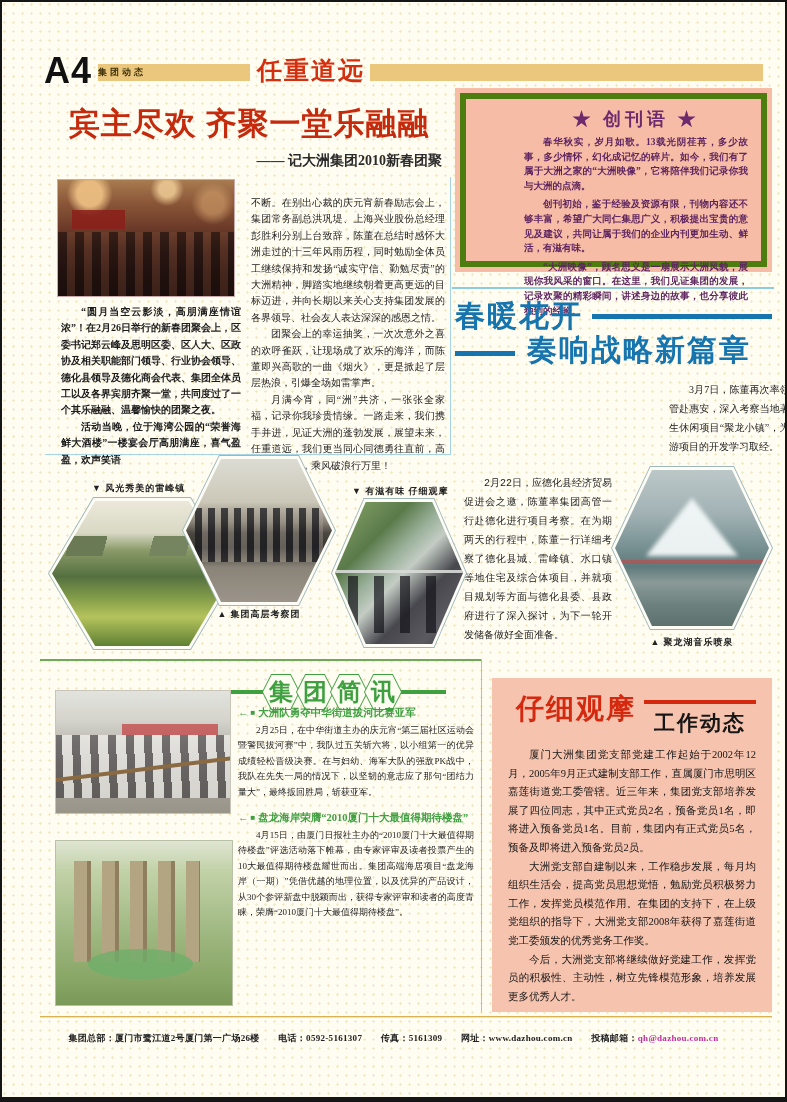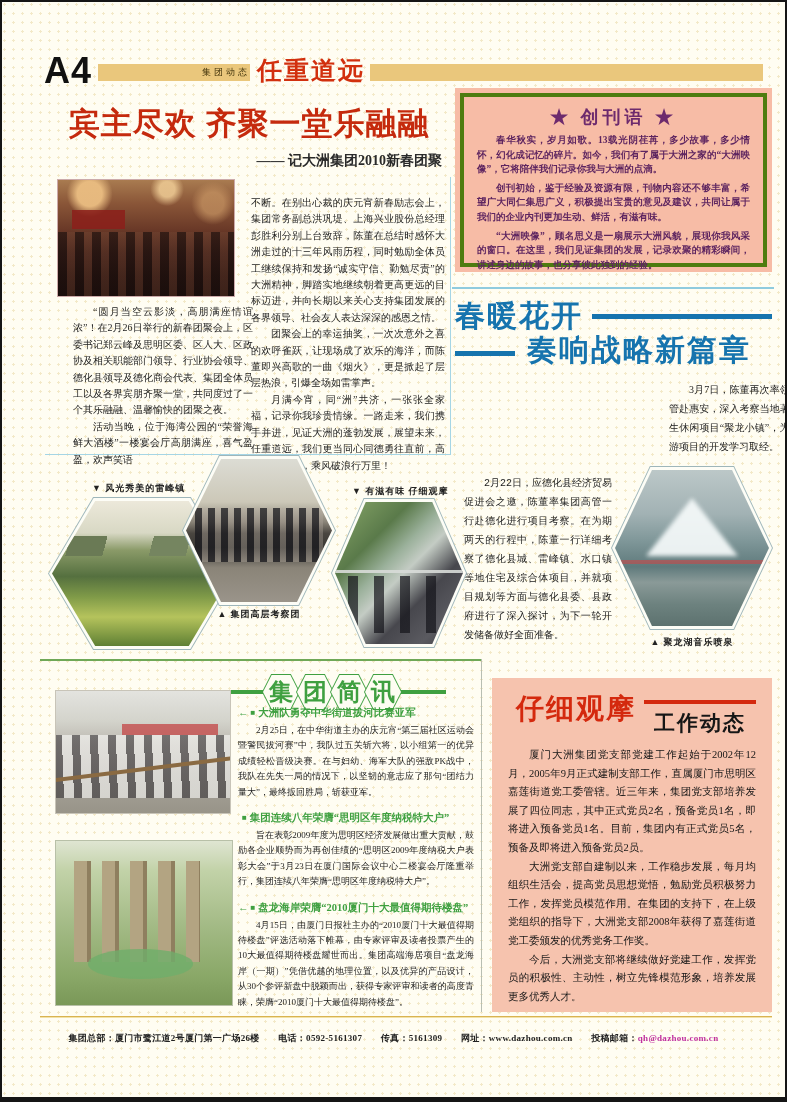--- a/index.html
+++ b/index.html
@@ -11,31 +11,31 @@
     background-image:radial-gradient(#f3e9c8 1px, transparent 1.2px);
     background-size:9px 9px;
     overflow:hidden;
   }
   .frame { position:absolute; inset:0; border:2px solid #151515; border-bottom-width:5px; pointer-events:none; z-index:50; }
   .sans { font-family:"Liberation Sans","DejaVu Sans",sans-serif; }
 
   
   .page-label { position:absolute; left:44px; top:50px; font-size:36px; font-weight:bold; color:#111; letter-spacing:1px; }
   .gold-bar { position:absolute; height:17px; background:#eac77c; top:64px; }
-  .gold-bar.b1 { left:98px; width:152px; text-align:right; font-size:9px; font-weight:normal; color:#3e3008; line-height:17px; letter-spacing:3px; }
+  .gold-bar.b1 { left:98px; width:152px; text-align:left; font-size:9px; font-weight:bold; color:#3e3008; line-height:17px; letter-spacing:3px; }
   .gold-bar.b2 { left:370px; width:393px; }
   .masthead { position:absolute; left:257px; top:54px; font-size:25px; font-weight:bold; color:#d2300e; letter-spacing:2px; }
 
   
   .headline { position:absolute; left:50px; top:103px; width:398px; text-align:center; font-size:31px; font-weight:bold; color:#c52a0d; letter-spacing:1px; white-space:nowrap; }
   .subhead { position:absolute; left:50px; top:152px; width:392px; text-align:right; font-size:14px; font-weight:bold; color:#2a2a2a; }
   .article-box { position:absolute; left:45px; top:177px; width:406px; height:278px; border-right:1px solid #a5d5e5; border-bottom:1px solid #a5d5e5; }
   .col-text { position:absolute; font-size:10px; line-height:16.4px; color:#1c1c1c; text-align:justify; }
   .col-text p.ind { text-indent:2em; }
-  .a-left  { left:28px; top:127px; width:180px; }
+  .a-left  { left:16px; top:127px; width:180px;font-weight:bold; }
   .a-right { left:206px; top:18px;  width:194px; }
 
   
   .photo { position:absolute; overflow:hidden; }
   .ph-banquet { left:12px; top:2px; width:178px; height:118px; border:1px solid #caa;
     background:
       radial-gradient(circle at 18% 12%, rgba(235,190,130,.95) 0 7%, transparent 13%),
       radial-gradient(circle at 62% 8%, rgba(240,205,150,.85) 0 5%, transparent 11%),
       radial-gradient(circle at 88% 20%, rgba(200,150,100,.7) 0 6%, transparent 12%),
       linear-gradient(180deg,#a97b50 0%,#8a5638 20%,#6b3a28 42%,#48241b 62%,#331812 82%,#27120e 100%); }
@@ -50,21 +50,21 @@
       background:repeating-linear-gradient(88deg, rgba(35,32,38,.5) 0 8px, rgba(250,250,248,.6) 8px 18px); }
   .ph-tug .layer3 { position:absolute; left:-4%; top:62%; width:110%; height:4px; background:#8a6a42; transform:rotate(-7deg); }
   .ph-tower { border:1px solid #b8c0a8;
     background:linear-gradient(180deg,#dfe5d2 0%,#c2d2a8 18%,#a0b882 55%,#8aa868 82%,#7a9858 100%); }
   .ph-tower .layer1 { position:absolute; left:10%; top:12%; width:72%; height:62%;
       background:repeating-linear-gradient(90deg, #b3a482 0 13px, #8f7f5f 13px 17px, transparent 17px 28px); }
   .ph-tower .layer2 { position:absolute; left:18%; top:66%; width:60%; height:18%; background:#6fae6a; border-radius:50%; opacity:.8; }
 
   
   .edit-box { position:absolute; left:455px; top:88px; width:317px; height:184px; background:#f7bca6; }
-  .edit-inner { position:absolute; inset:5px; border:4px solid #4d7c0f; }
+  .edit-inner { position:absolute; inset:5px; border:6px solid #4d7c0f;padding-left:45px; }
   .edit-title { margin-top:8px; text-align:center; font-size:18px; font-weight:bold; color:#6d2a6d; letter-spacing:4px; }
   .edit-box p { margin:4px 13px 0; font-size:9.5px; line-height:14.6px; color:#5e2560; text-align:justify; text-indent:2em; font-weight:bold; }
 
   
   .rule-blue { position:absolute; left:452px; top:287px; width:322px; height:2px; background:#8fcbde; }
   .strat-t1 { position:absolute; left:455px; top:296px; font-size:30px; font-weight:bold; color:#1674ae; letter-spacing:2px; }
   .strat-l1 { position:absolute; left:592px; top:314px; width:180px; height:5px; background:#1674ae; }
   .strat-l2 { position:absolute; left:455px; top:351px; width:60px; height:5px; background:#1674ae; }
   .strat-t2 { position:absolute; left:527px; top:330px; font-size:30px; font-weight:bold; color:#1674ae; letter-spacing:2px; }
   .strat-p { position:absolute; font-size:10px; line-height:19px; color:#1c1c1c; text-align:justify; text-indent:2em; }
@@ -252,24 +252,20 @@
       <div class="layer1"></div>
       <div class="layer2"></div>
     </div>
 
     <div class="b-content">
       <div class="b-item">
         <div class="b-title"><span class="arr">←</span><span class="sq">■</span><span>大洲队勇夺中华街道拔河比赛亚军</span></div>
         <div class="b-body">2月25日，在中华街道主办的庆元宵“第三届社区运动会暨警民拔河赛”中，我队过五关斩六将，以小组第一的优异成绩轻松晋级决赛。在与妇幼、海军大队的强敌PK战中，我队在先失一局的情况下，以坚韧的意志应了那句“团结力量大”，最终扳回胜局，斩获亚军。</div>
       </div>
       <div class="b-item">
-        <div class="b-title"><span class="arr"></span><span class="sq">■</span><span>集团连续八年荣膺“思明区年度纳税特大户”</span></div>
-        <div class="b-body">旨在表彰2009年度为思明区经济发展做出重大贡献，鼓励各企业顺势而为再创佳绩的“思明区2009年度纳税大户表彰大会”于3月23日在厦门国际会议中心二楼宴会厅隆重举行，集团连续八年荣膺“思明区年度纳税特大户”。</div>
-      </div>
-      <div class="b-item">
         <div class="b-title"><span class="arr">←</span><span class="sq">■</span><span>盘龙海岸荣膺“2010厦门十大最值得期待楼盘”</span></div>
         <div class="b-body">4月15日，由厦门日报社主办的“2010厦门十大最值得期待楼盘”评选活动落下帷幕，由专家评审及读者投票产生的10大最值得期待楼盘耀世而出。集团高端海居项目“盘龙海岸（一期）”凭借优越的地理位置，以及优异的产品设计，从30个参评新盘中脱颖而出，获得专家评审和读者的高度青睐，荣膺“2010厦门十大最值得期待楼盘”。</div>
       </div>
     </div>
   </div>
 
   <div class="party">
     <div class="party-title">仔细观摩</div>
     <div class="party-line"></div>
     <div class="party-sub">工作动态</div>

